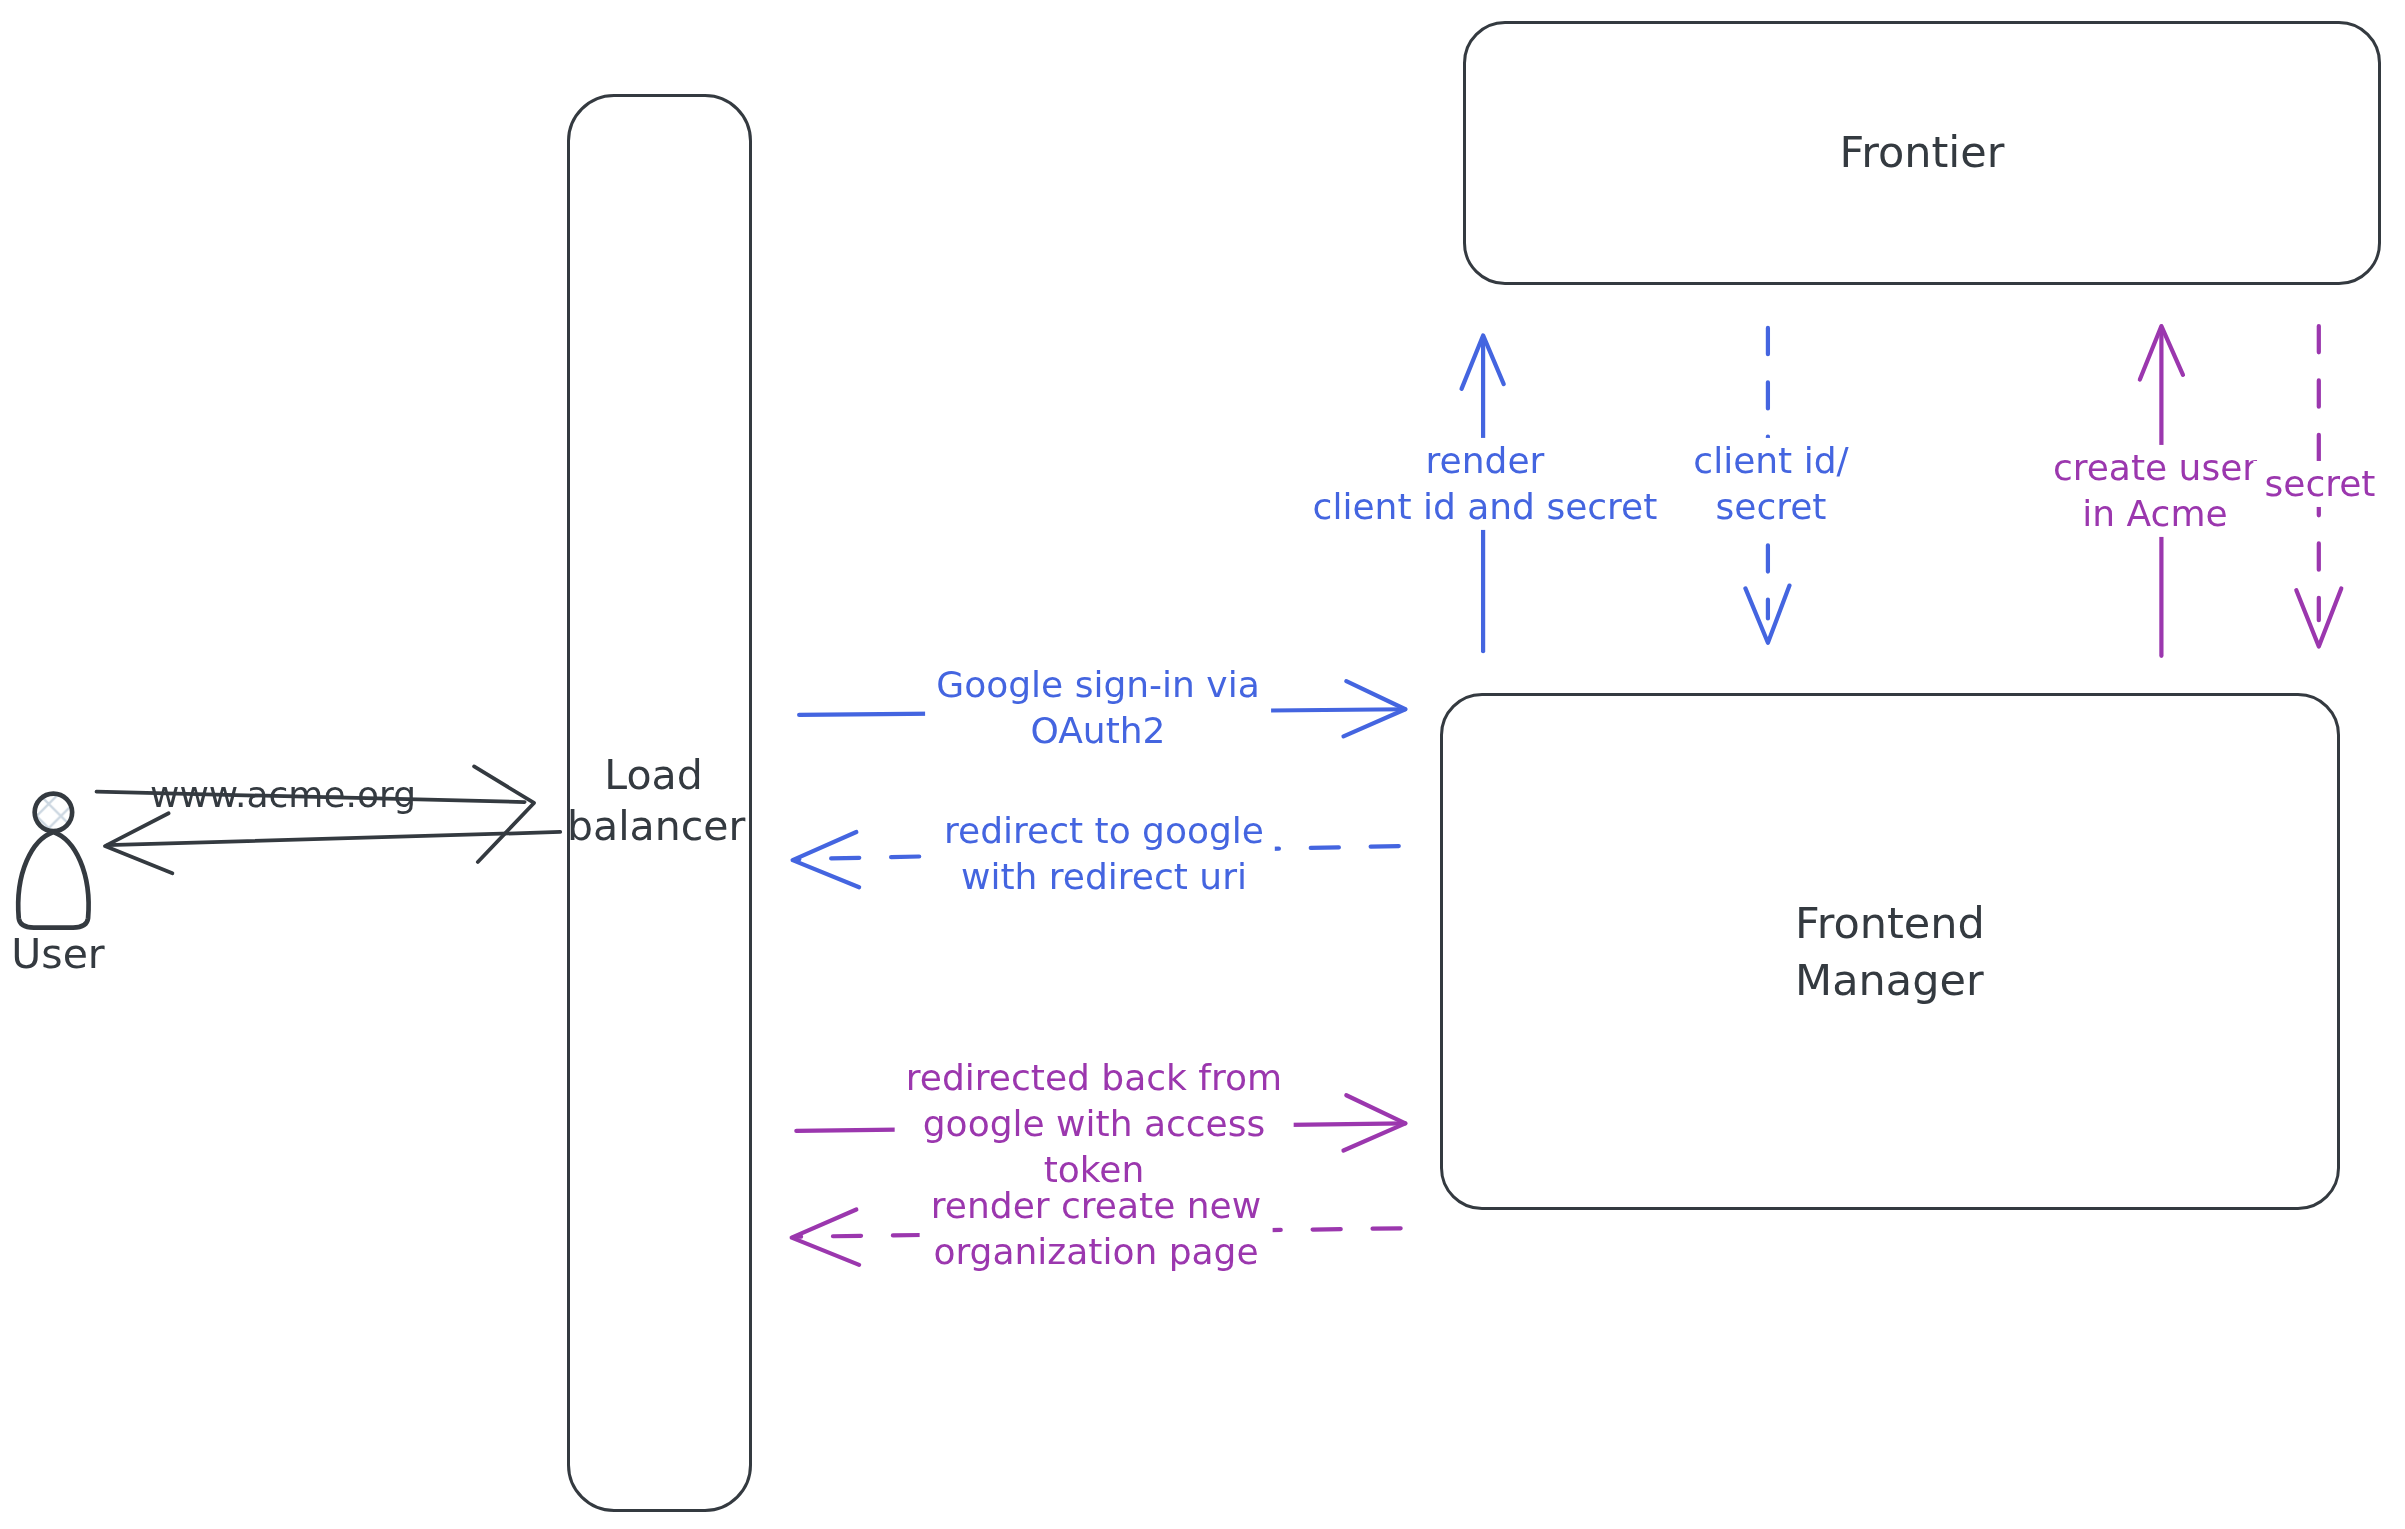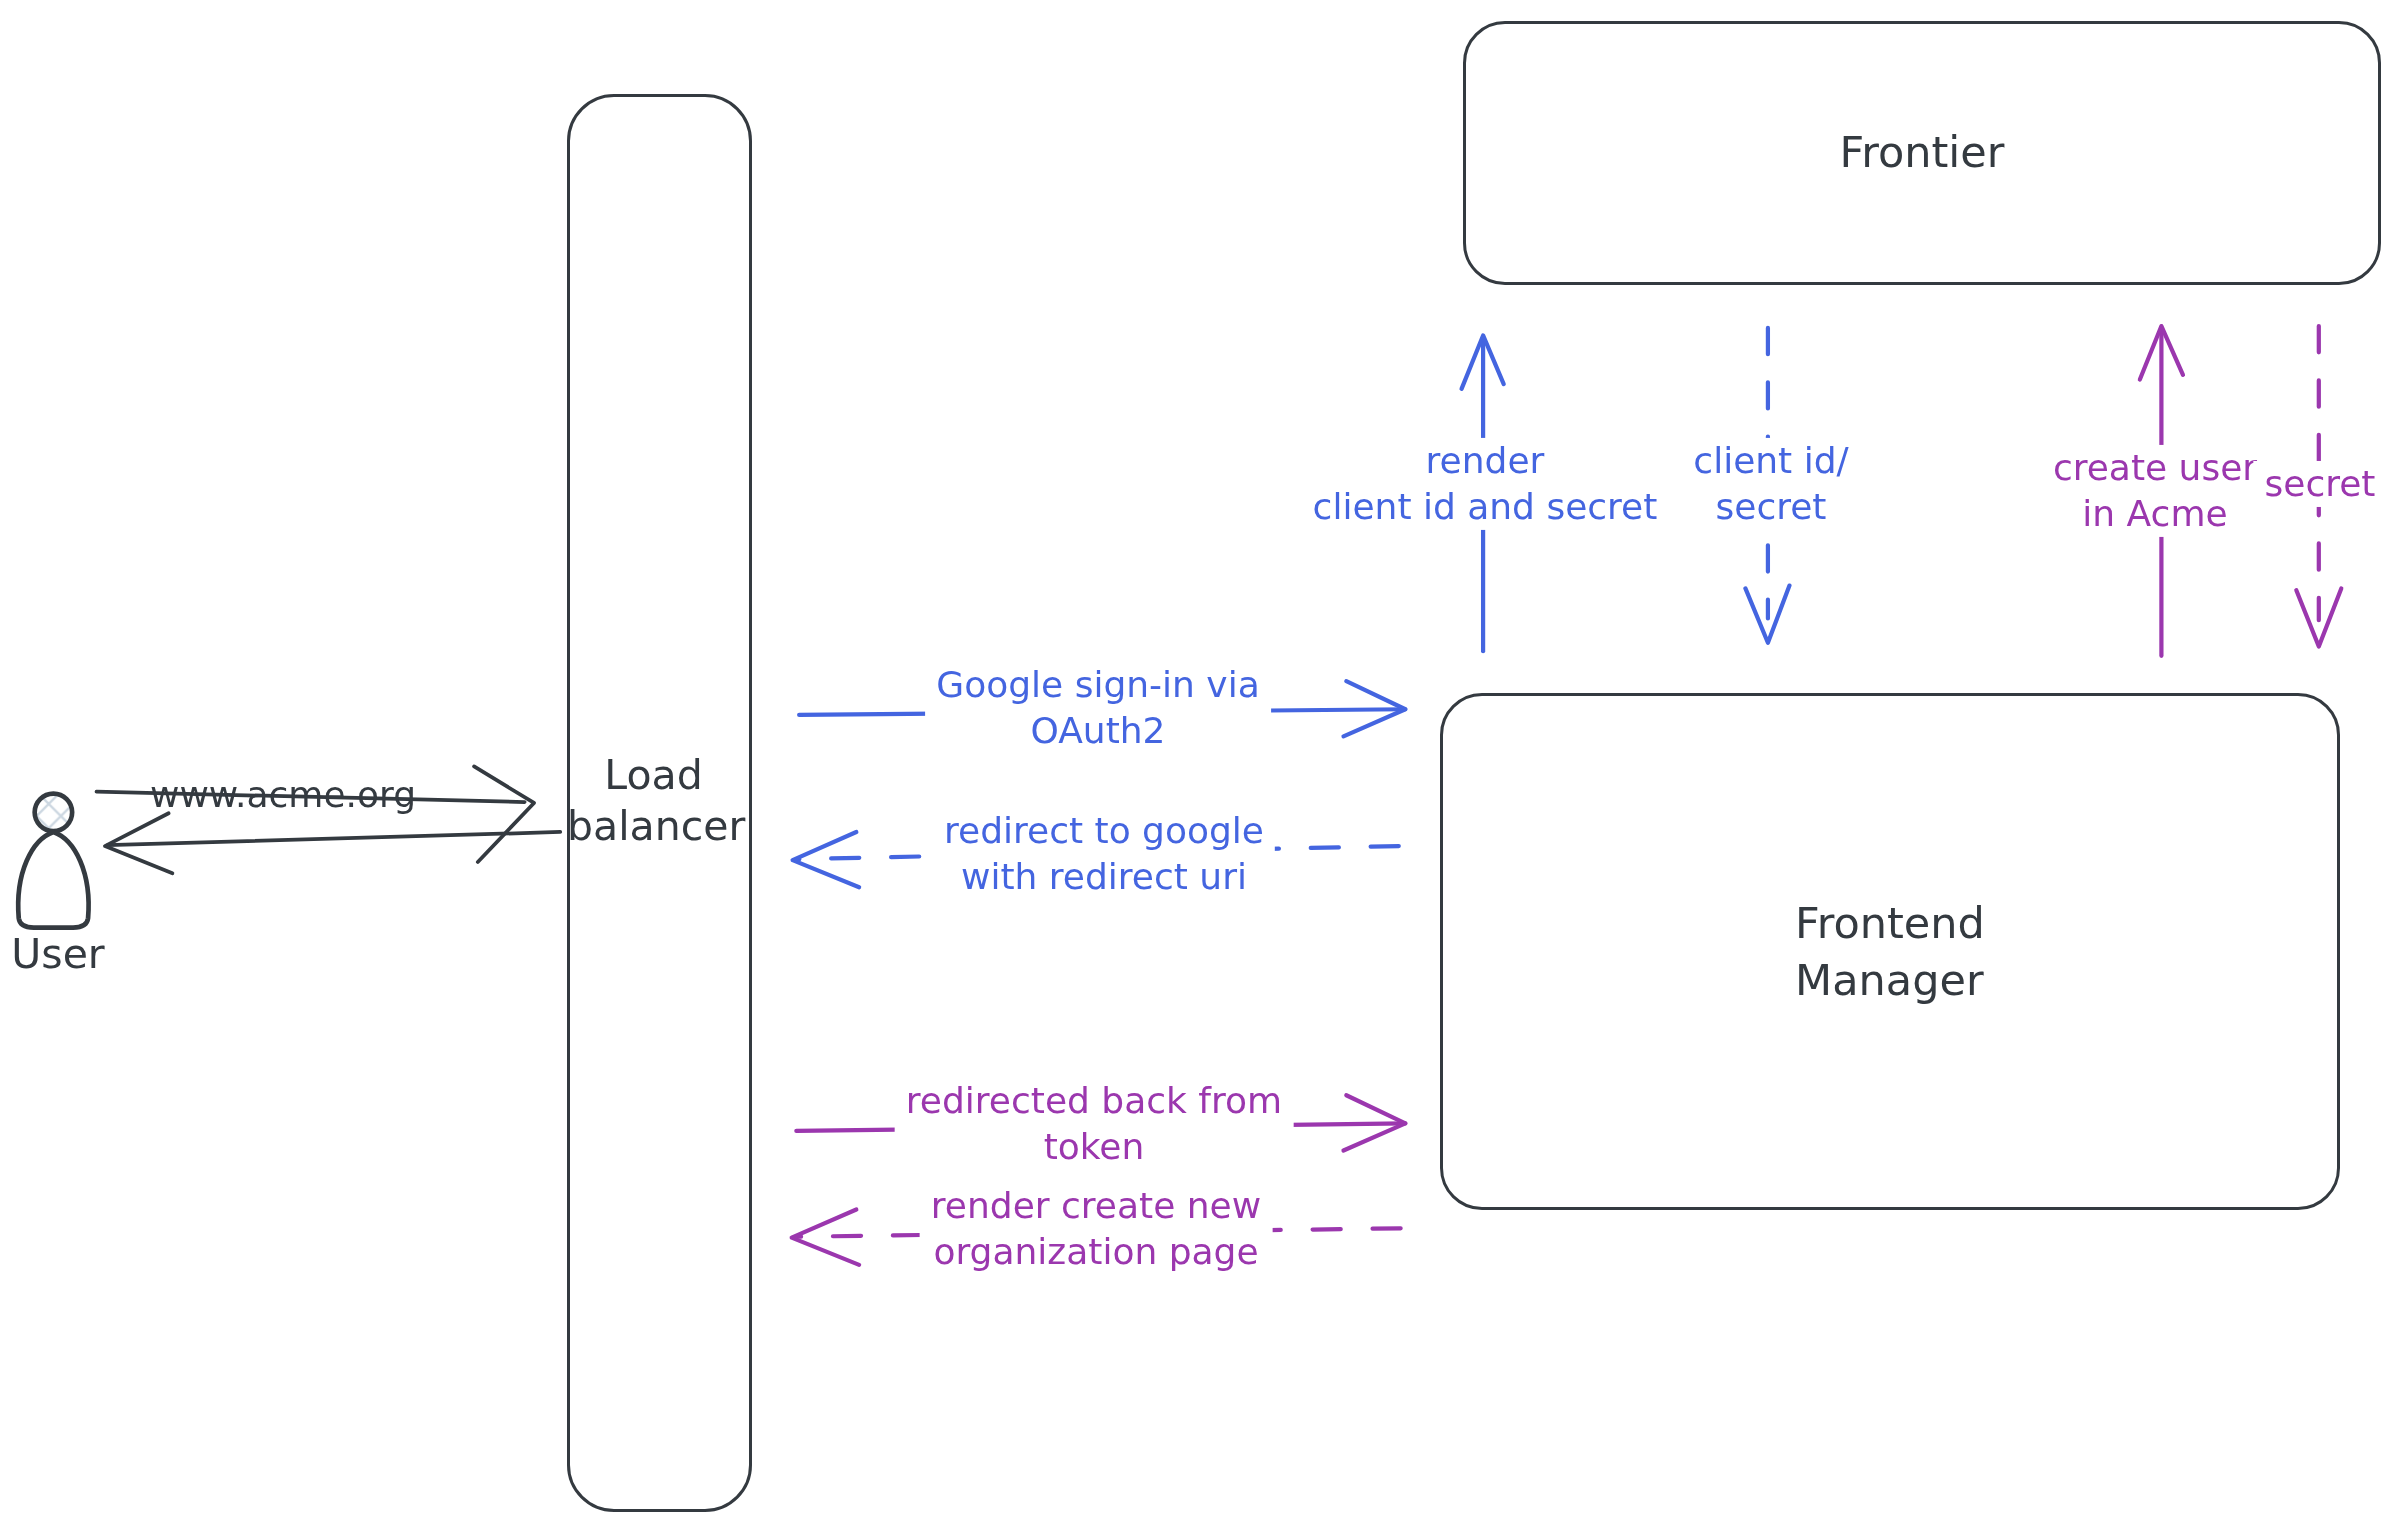--- a/index.html
+++ b/index.html
@@ -160,20 +160,21 @@
     <div>OAuth2</div>
   </div>
 
   <div class="msg bg blue" style="left:1104px; top:854px;">
     <div>redirect to google</div>
     <div>with redirect uri</div>
   </div>
 
   <div class="msg bg purple" style="left:1094px; top:1124px;">
     <div>redirected back from</div>
+    <div>google with access</div>
     <div>token</div>
   </div>
 
   <div class="msg bg purple" style="left:1096px; top:1229px;">
     <div>render create new</div>
     <div>organization page</div>
   </div>
 
   <div class="msg bg blue" style="left:1485px; top:484px;">
     <div>render</div>

